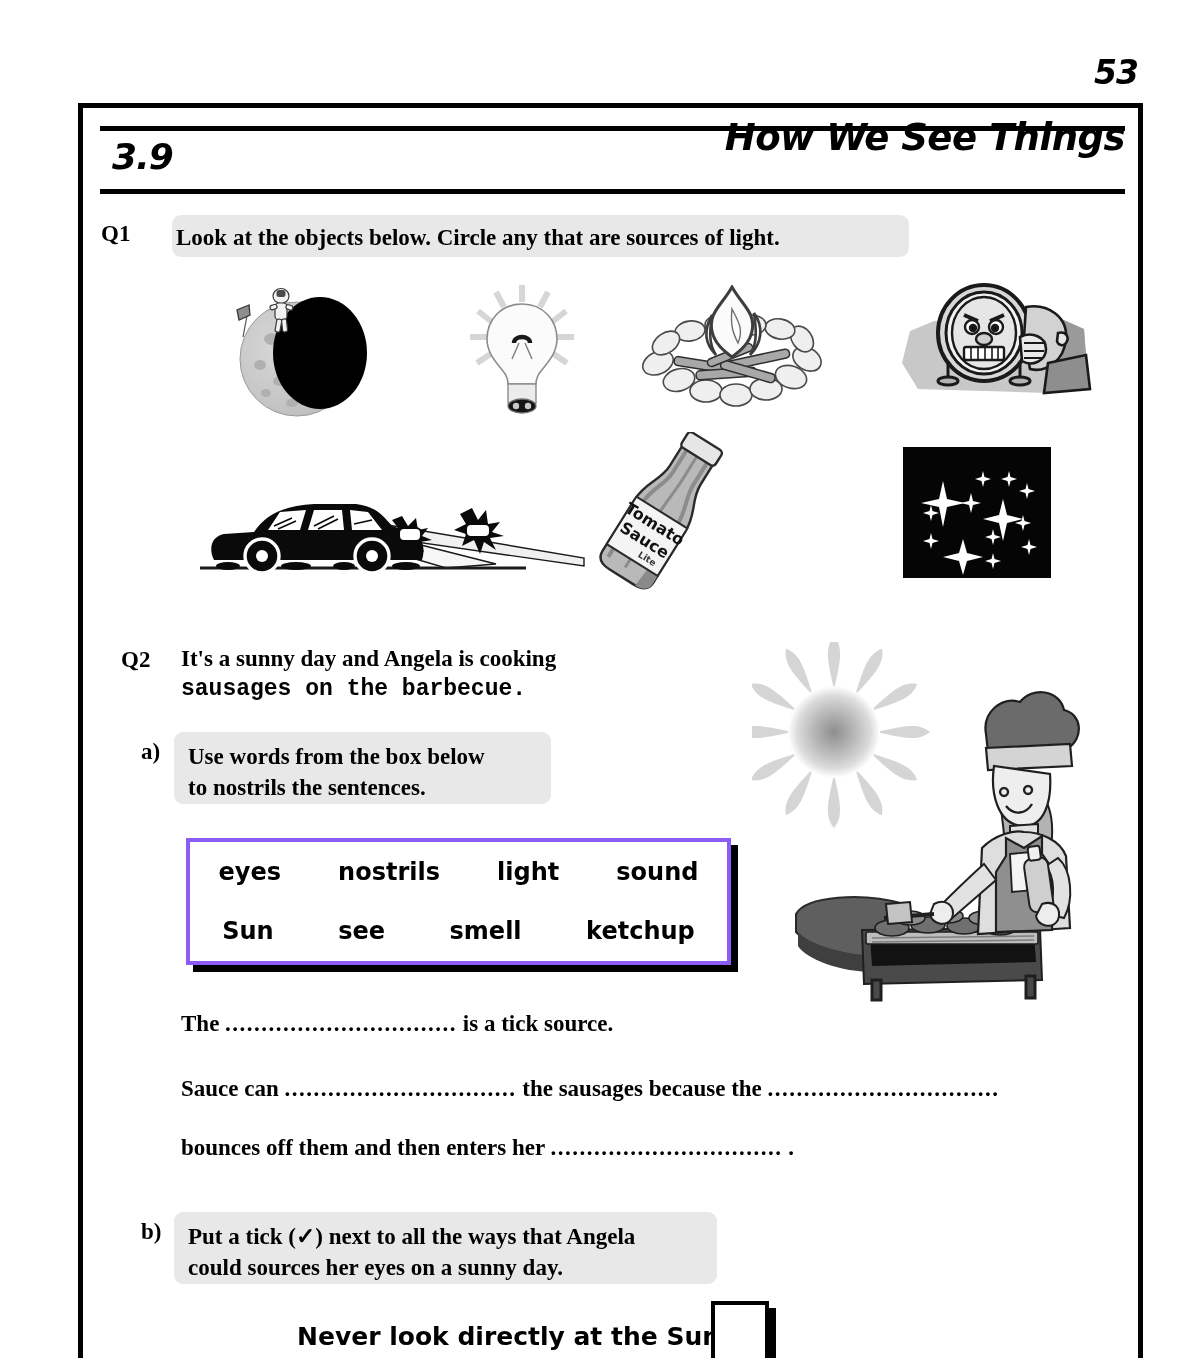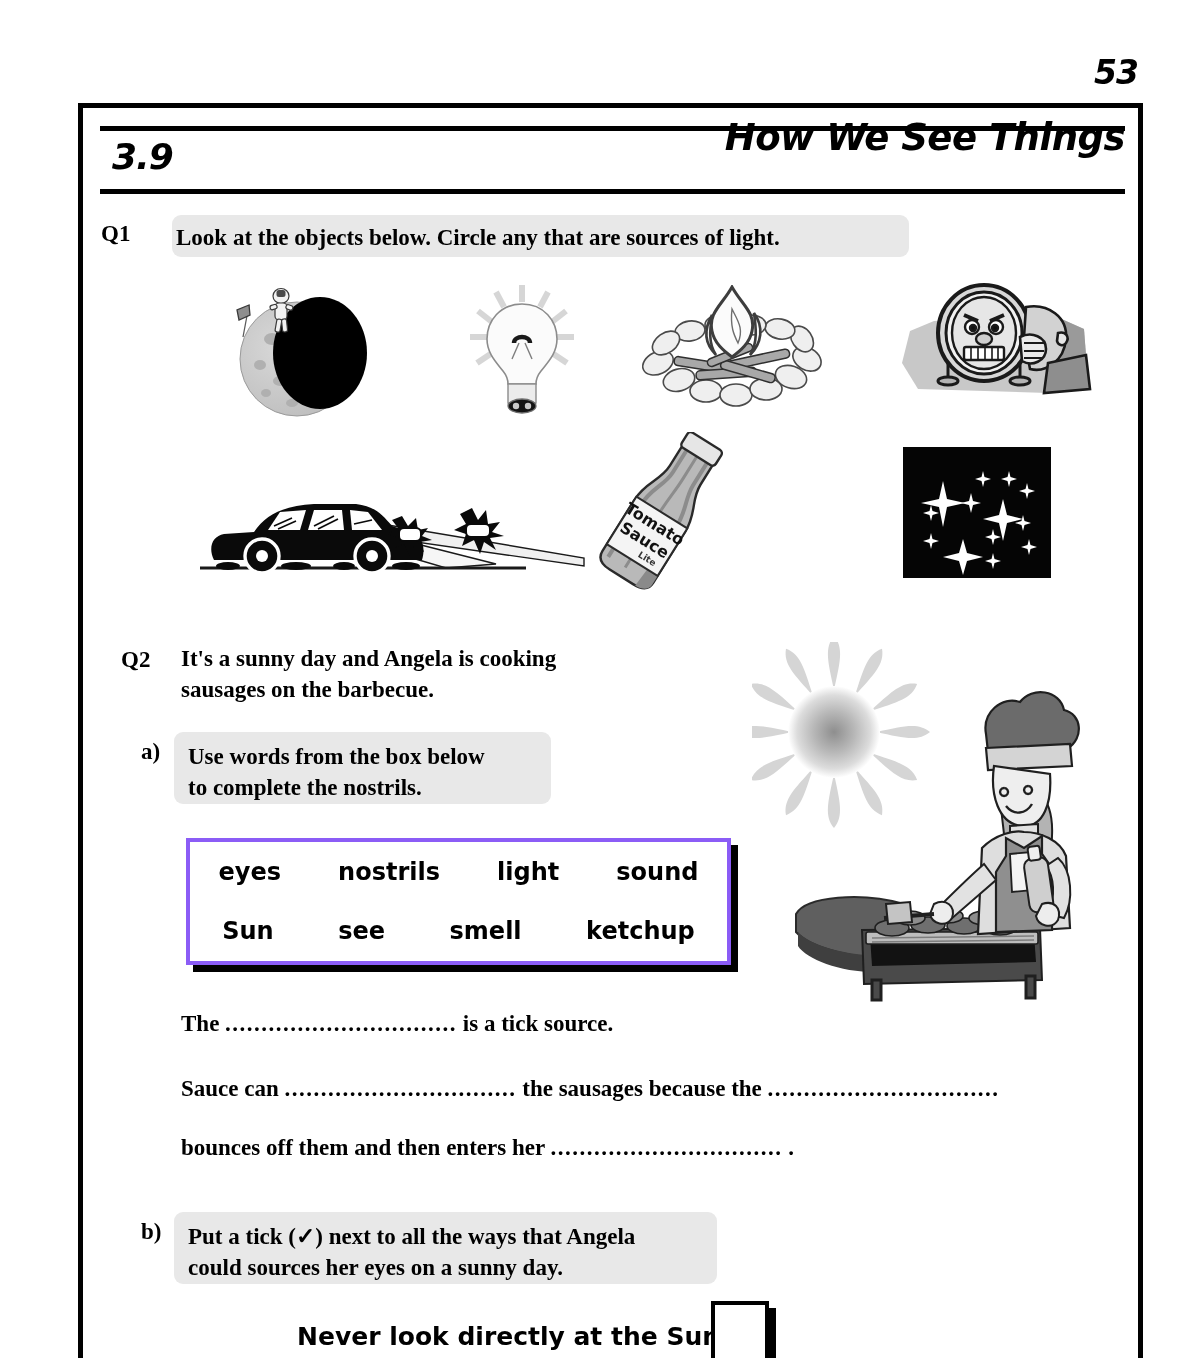--- a/index.html
+++ b/index.html
@@ -412,26 +412,26 @@
       <path d="M120 68 L121.5 74 L128 76 L121.5 78 L120 84 L118.5 78 L112 76 L118.5 74 Z"></path>
       <path d="M28 86 L29.5 92 L36 94 L29.5 96 L28 102 L26.5 96 L20 94 L26.5 92 Z"></path>
       <path d="M126 92 L127.5 98 L134 100 L127.5 102 L126 108 L124.5 102 L118 100 L124.5 98 Z"></path>
       <path d="M90 106 L91.5 112 L98 114 L91.5 116 L90 122 L88.5 116 L82 114 L88.5 112 Z"></path>
     </g>
   </svg>
 </div>
 
 <div class="qlabel" style="left:101px; top:647px;margin-left:20px;">Q2</div>
 <div class="plain-text" style="left:181px; top:643px; width:480px;">It's a sunny day and Angela is cooking</div>
-<div class="plain-text" style="left:181px; top:674px; width:480px;">sausages on the barbecue.</div>
+<div class="plain-text" style="left:181px; top:674px; width:480px;font-family:Liberation Mono, monospace;">sausages on the barbecue.</div>
 
 <div class="qlabel" style="left:141px; top:739px;">a)</div>
 <div class="hl" style="left:174px; top:732px; width:377px; height:72px; padding:9px 14px 0 14px;">
   <div>Use words from the box below</div>
-  <div>to complete the nostrils.</div>
+  <div>to nostrils the sentences.</div>
 </div>
 
 <div class="wordbox">
   <div class="wordbox-row">
     <span>eyes</span>
     <span>nostrils</span>
     <span>light</span>
     <span>sound</span>
   </div>
   <div class="wordbox-row">

